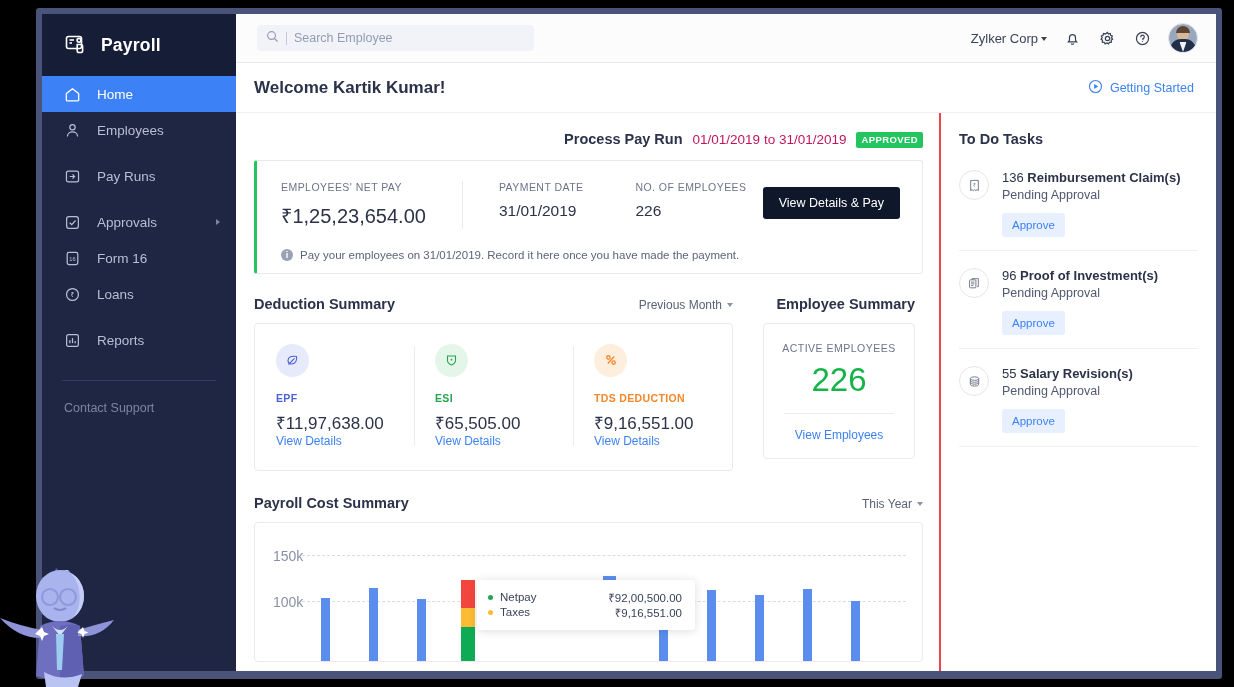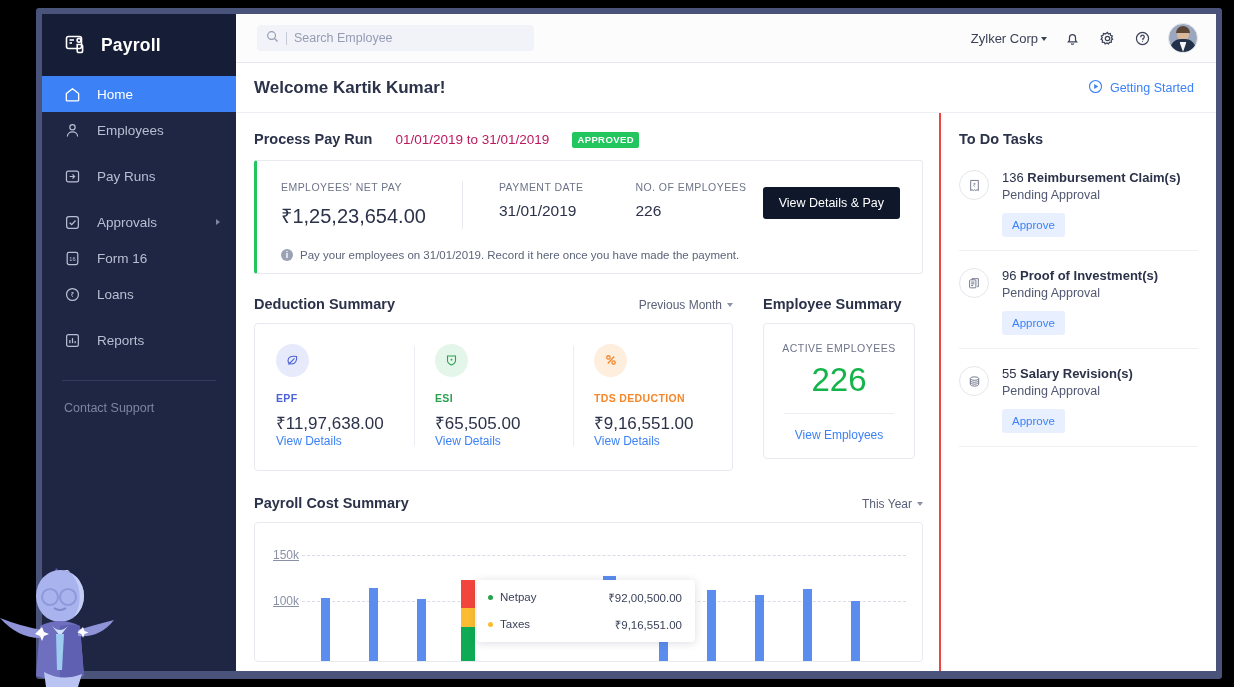--- a/index.html
+++ b/index.html
@@ -139,21 +139,21 @@
     width: 703px; padding: 18px 16px 0 18px;
     overflow: hidden;
   }
   .side-col {
     flex: 1; border-left: 2px solid #ef4444;
     padding: 18px 18px 0 18px;
   }
 
   
   .sec-head {
-    display: flex; align-items: baseline; gap: 23px; margin-bottom: 11px;
+    display: flex; align-items: baseline; gap: 10px; margin-bottom: 11px; justify-content: flex-end;
   }
   .sec-title { font-size: 14.5px; font-weight: bold; color: #2b3249; }
   .sec-sub { font-size: 13.5px; color: #be185d; }
   .badge-approved {
     background: #22c55e; color: #ffffff; font-size: 9.5px;
     font-weight: bold; letter-spacing: .4px;
     padding: 2.5px 5px; border-radius: 2px; position: relative; top: -1px;
   }
   .sec-right {
     margin-left: auto; font-size: 12px; color: #5a6178;
@@ -225,41 +225,41 @@
   .emp-hr { height: 1px; background: #ecedf2; margin: 0 10px 14px 10px; }
 
   
   .chart-sec { margin-top: 24px; }
   .chart-card {
     border: 1px solid #e8eaf0; border-radius: 4px; background: #fff;
     height: 140px; position: relative; overflow: hidden;
   }
   .plot { position: absolute; left: 0; top: 0; right: 0; bottom: 0; }
   .ytick {
-    position: absolute; font-size: 12px; color: #8a91a6; text-decoration: underline;
+    position: absolute; font-size: 14px; color: #8a91a6;
   }
   .gridline {
     position: absolute; left: 47px; right: 16px; height: 0;
     border-top: 1px dashed #d9dce5;
   }
   .bar {
     position: absolute; width: 9px; background: #5b8def; bottom: 0;
   }
   .bar-stack { position: absolute; width: 14px; bottom: 0; }
   .stack-seg { width: 100%; }
   .bar-top-marker {
     position: absolute; width: 13px; height: 5px; background: #5b8def;
   }
   .tooltip {
     position: absolute; background: #ffffff; border-radius: 4px;
     box-shadow: 0 1px 8px rgba(40,50,80,.17);
     padding: 10px 13px 10px 11px; width: 218px;
   }
   .tt-row { display: flex; align-items: center; font-size: 11.5px; color: #3a4159; }
-  .tt-row + .tt-row { margin-top: 12px; }
+  .tt-row + .tt-row { margin-top: 0; }
   .tt-dot { width: 5px; height: 5px; border-radius: 50%; margin-right: 7px; flex: 0 0 auto; }
   .tt-val { margin-left: auto; }
 
   
   .todo-title { font-size: 14.5px; font-weight: bold; color: #2b3249; margin-bottom: 6px; }
   .todo-item { display: flex; gap: 13px; padding: 17px 0 13px 0; }
   .todo-item + .todo-item { border-top: 1px solid #eef0f4; }
   .todo-icon {
     width: 30px; height: 30px; border-radius: 50%;
     border: 1px solid #e4e6ec; flex: 0 0 auto;

